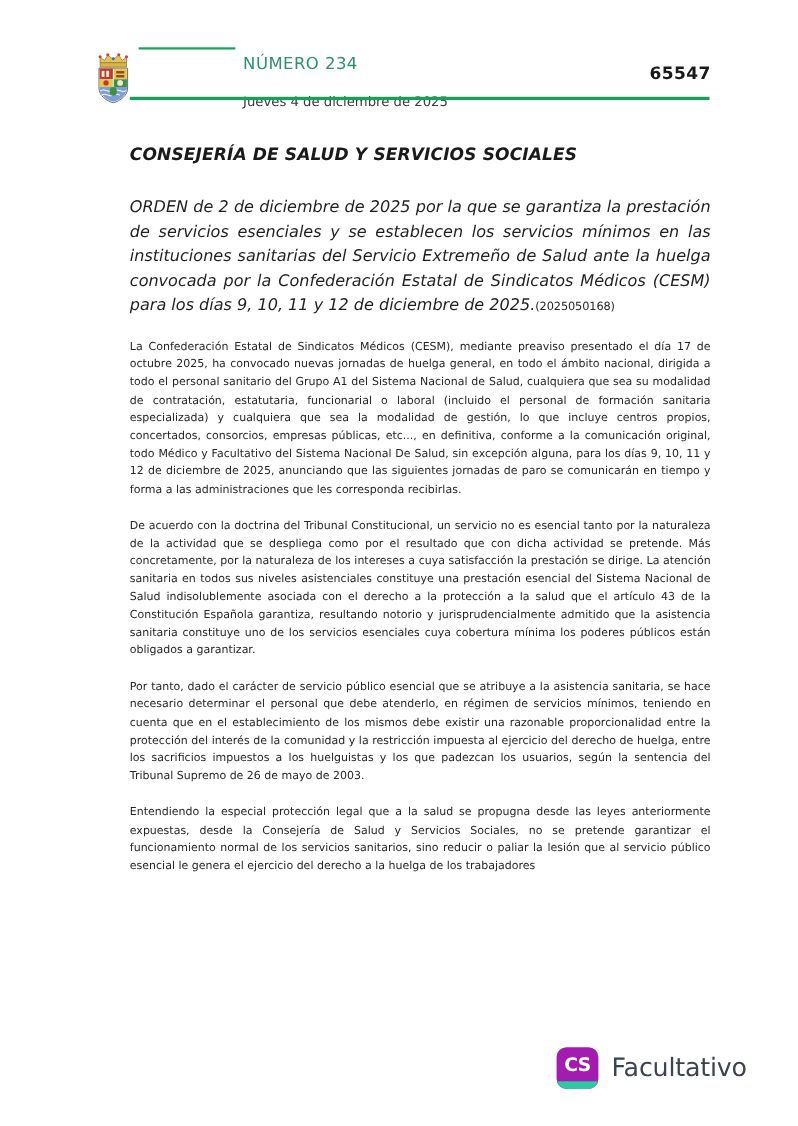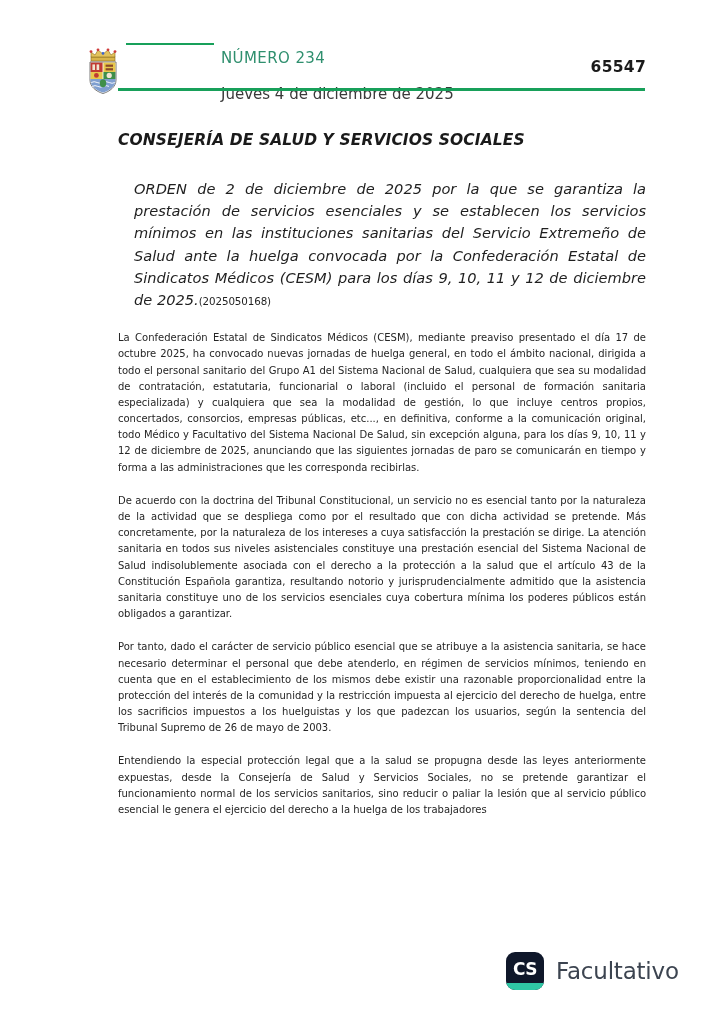--- a/index.html
+++ b/index.html
@@ -77,21 +77,21 @@
   }
   .issue-number {
     font-size: 15px;
     font-weight: normal;
     color: #2f8f6e;
     letter-spacing: 0.4px;
     line-height: 1.2;
     margin-bottom: 18px;
   }
   .issue-date {
-    font-size: 15px;
+    font-size: 12px;
     color: #3a3a3a;
     line-height: 1.2;
     text-align: right;
   }
 
   .folio {
     position: absolute;
     right: 79px;
     top: 18px;
     font-size: 15.5px;
@@ -117,21 +117,21 @@
     margin: 0 0 28px 0;
     line-height: 1.3;
   }
 
   .orden-title {
     font-size: 14.6px;
     font-style: italic;
     line-height: 1.52;
     text-align: justify;
     color: #1f1f1f;
-    margin: 0 0 19px 16px;
+    margin: 0 0 19px 0;
   }
   .orden-ref {
     font-style: normal;
     font-size: 10.3px;
     letter-spacing: -0.1px;
   }
 
   p.body-par {
     font-size: 10px;
     line-height: 1.62;
@@ -149,21 +149,21 @@
     left: 506px;
     top: 952px;
     display: flex;
     align-items: center;
     gap: 12px;
   }
   .cs-badge {
     width: 38px;
     height: 38px;
     border-radius: 9px;
-    background: #0f172a;
+    background: #a21caf;
     position: relative;
     overflow: hidden;
     display: flex;
     align-items: center;
     justify-content: center;
     flex: 0 0 auto;
   }
   .cs-badge .cs-text {
     color: #ffffff;
     font-size: 17px;

